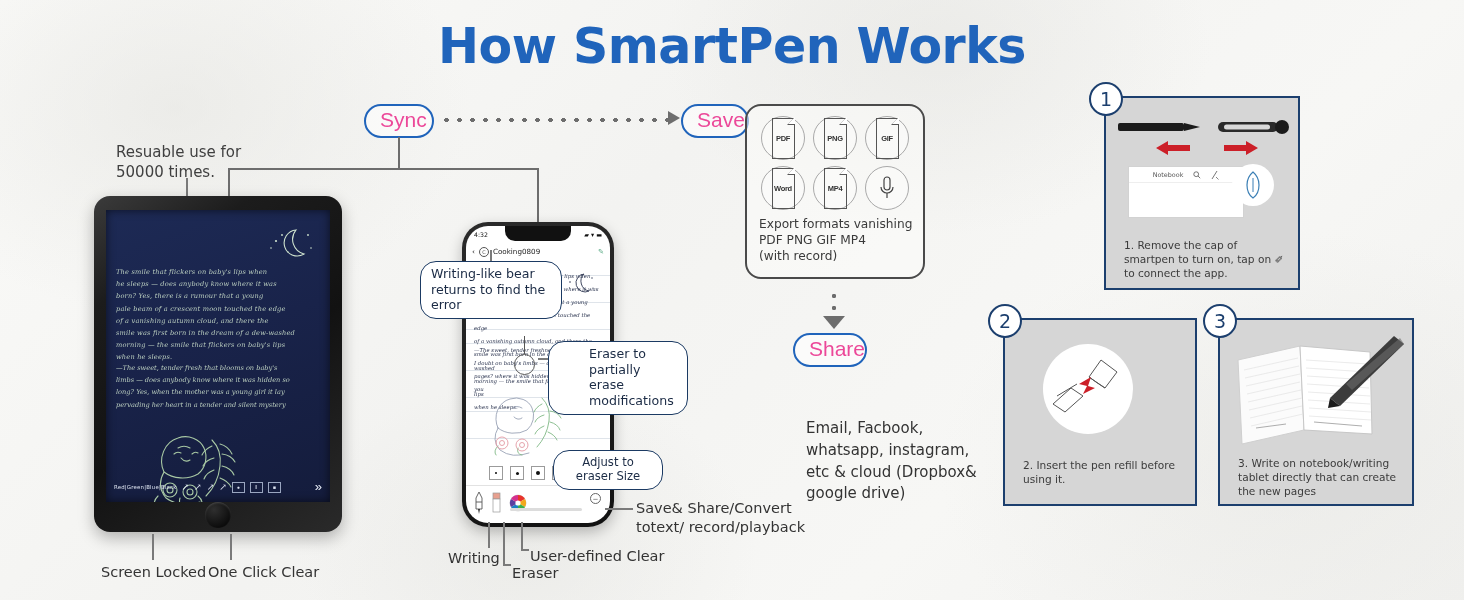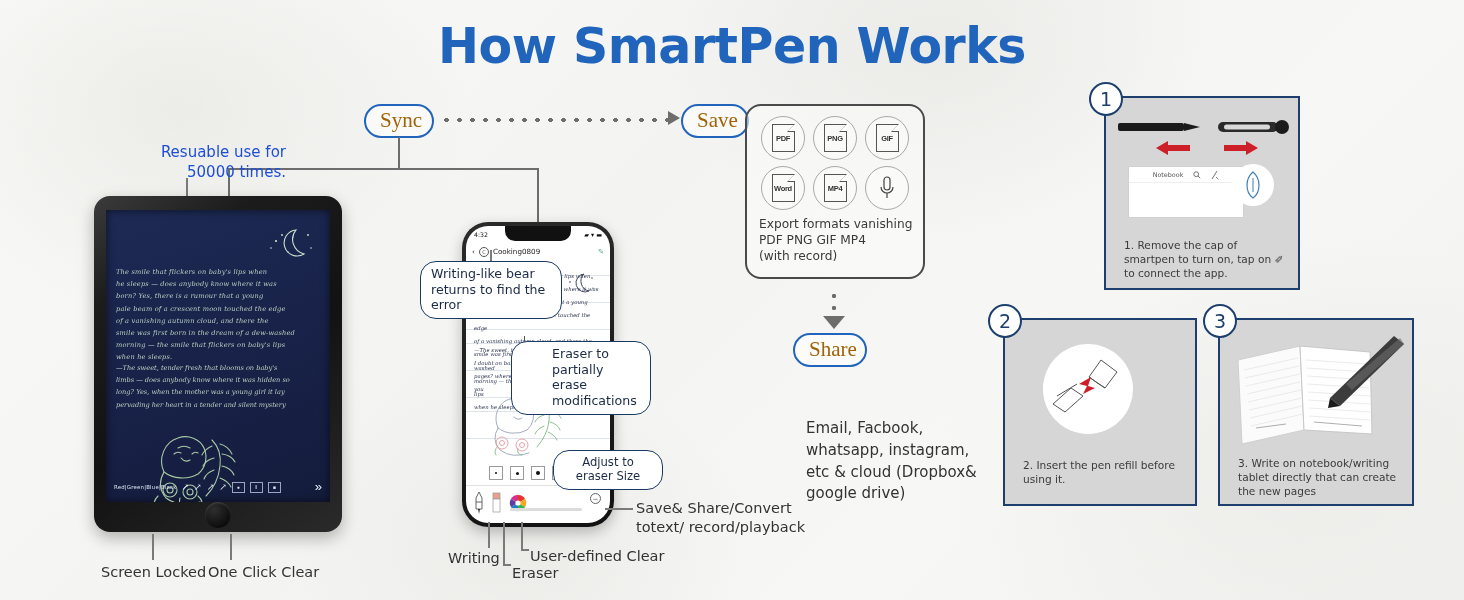--- a/index.html
+++ b/index.html
@@ -27,26 +27,26 @@
     letter-spacing: -0.5px;
     color: #2064bb;
     font-family: "DejaVu Sans", sans-serif;
   }
 
   
   .pill {
     border: 2px solid #2064bb;
     border-radius: 18px;
     background: rgba(255,255,255,.55);
-    color: #a16207;
+    color: #ec4899;
     font-size: 21px;
     padding: 2px 14px 4px;
     text-align: right;
     line-height: 1.15;
-    font-family: Liberation Serif, serif;
+    font-family: Liberation Sans, sans-serif;
   }
 
   
   .ln { background: #6d6d6d; position: absolute; }
   .lnv { width: 1.5px; }
   .lnh { height: 1.5px; }
   .thin { background: #7a7a7a; }
 
   
   #dots {
@@ -72,21 +72,21 @@
     padding: 10px 8px 8px;
   }
   .fmt-row { display: flex; justify-content: center; gap: 8px; margin-bottom: 6px; }
   .fmt {
     width: 44px; height: 44px; border-radius: 50%;
     border: 1px solid #a9a9a9;
     display: flex; align-items: center; justify-content: center;
     background: rgba(255,255,255,.35);
   }
   .doc {
-    width: 23px; height: 28px; position: relative;
+    width: 23px; height: 41px; position: relative;
     border: 1.2px solid #555;
     display: flex; align-items: center; justify-content: center;
     font-size: 7.5px; font-weight: 700; color: #333;
     letter-spacing: -0.3px;
   }
   .doc::after {
     content:""; position:absolute; top:-1.2px; right:-1.2px;
     border-left: 7px solid transparent; border-bottom: 7px solid #fff;
     border-top: 0; filter: drop-shadow(-1px 1px 0 #555);
   }
@@ -112,23 +112,22 @@
   #shareText {
     left: 806px; top: 370px; width: 180px;
     font-size: 15px; color: #333; line-height: 1.45;
     font-family: "DejaVu Sans", sans-serif;
     margin-top: 48px;
   }
 
   
   #reuseLabel {
     left: 116px; top: 142px; width: 170px;
-    font-size: 15px; color: #1d4ed8; line-height: 1.35;
-    font-family: "DejaVu Sans", sans-serif;
-    text-align: right;
+    font-size: 15px; color: #404040; line-height: 1.35;
+    font-family: "DejaVu Sans", sans-serif;
   }
 
   
   #tablet {
     left: 94px; top: 196px; width: 248px; height: 336px;
     border-radius: 16px;
     background: linear-gradient(145deg,#3b3b3b 0%,#1c1c1c 22%,#121212 55%,#2a2a2a 100%);
     box-shadow: 0 6px 16px rgba(0,0,0,.28);
     padding: 14px 12px 30px;
   }
@@ -528,21 +527,21 @@
       </div>
     </div>
   </div>
 
   <div class="abs ln lnv thin" style="left:490px; top:250px; height:18px; z-index:5;"></div>
   <div class="abs callout" style="left:420px; top:261px; width:142px;">
     <span>Writing-like bear returns to find the error</span>
   </div>
 
   <div class="abs ln lnh thin" style="left:538px; top:358px; width:12px; z-index:5;"></div>
-  <div class="abs callout" style="left:511px; top:341px; width:140px;padding-left:40px;">
+  <div class="abs callout" style="left:548px; top:341px; width:140px;padding-left:40px;">
     <span>Eraser to partially erase modifications</span>
   </div>
 
   <div class="abs ln lnv thin" style="left:578px; top:468px; height:17px; z-index:5;"></div>
   <div class="abs callout" style="left:553px; top:450px; width:110px; font-size:11.6px; text-align:center;">
     <span>Adjust to eraser Size</span>
   </div>
 
   <div class="abs ln lnv thin" style="left:488px; top:522px; height:26px;"></div>
   <div class="abs smalllbl" style="left:448px; top:549px;">Writing</div>

